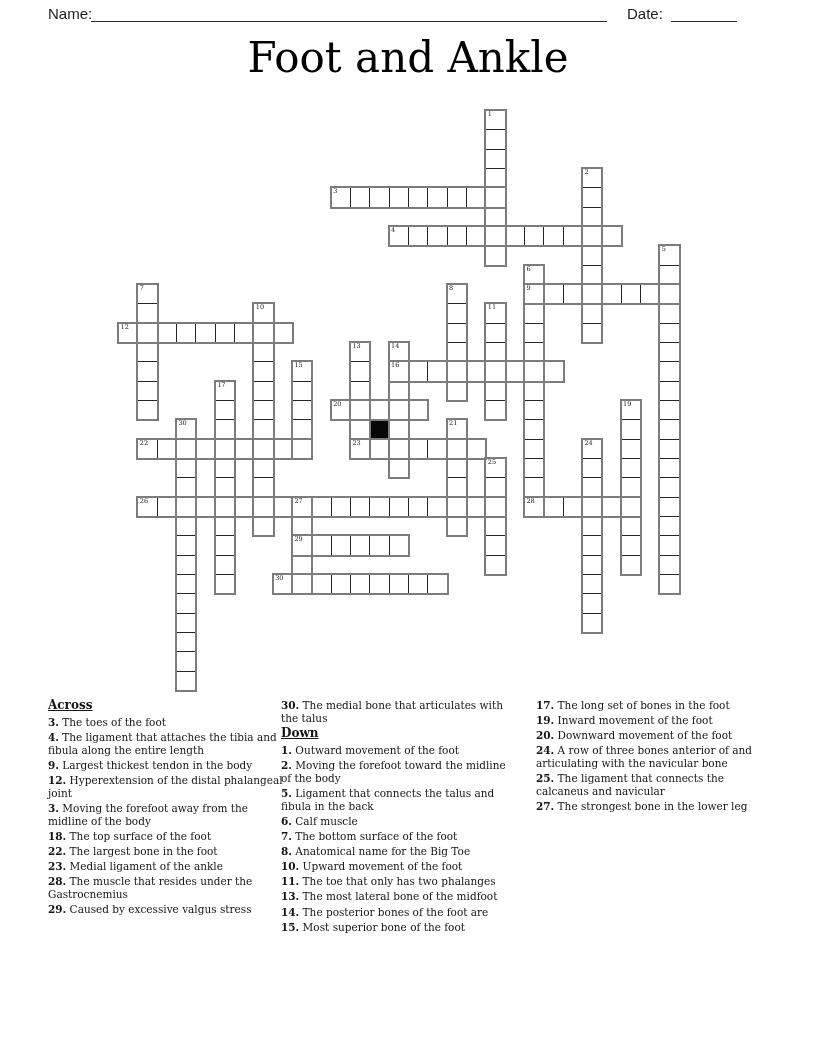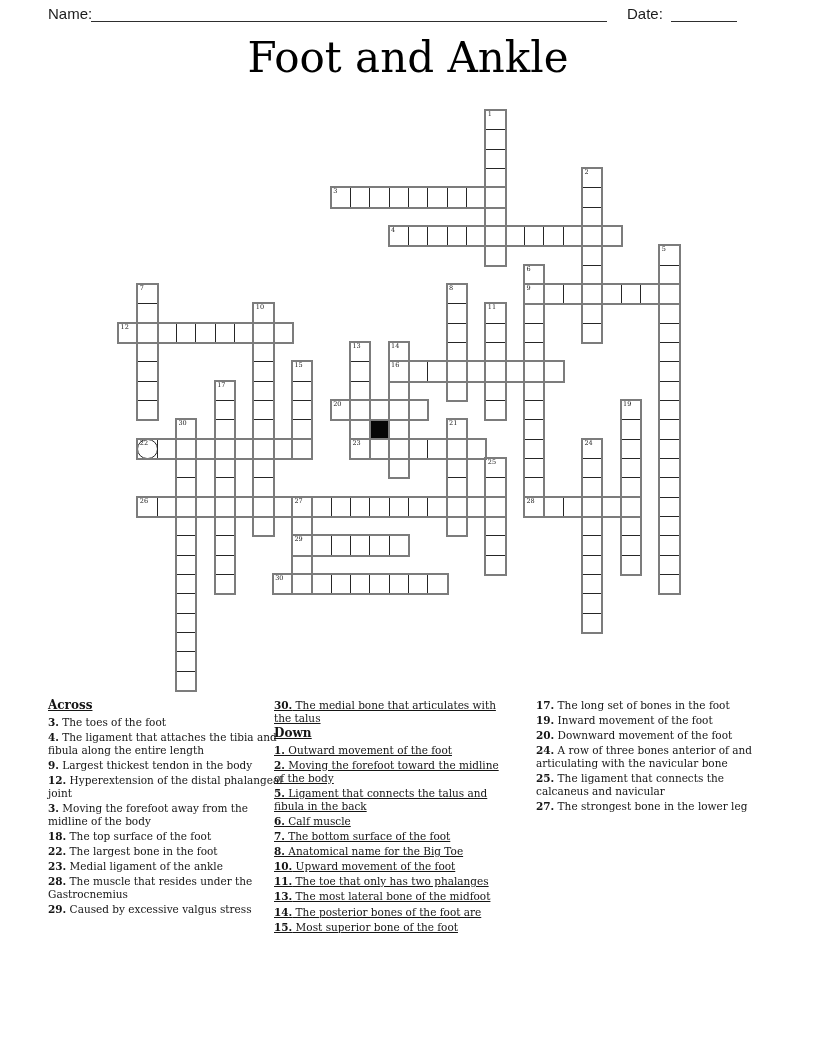--- a/index.html
+++ b/index.html
@@ -20,21 +20,21 @@
   .grid{position:absolute;left:0;top:0;width:816px;height:700px;}
   .cell{position:absolute;box-sizing:border-box;border:1px solid #262626;background:#fff;}
   .cell .num{position:absolute;top:0;left:1.5px;font-size:6.5px;line-height:7.5px;
              color:#1a1a1a;font-family:"DejaVu Serif",serif;}
   .cell.black{background:#060606;border-color:#060606;}
   .entry-outline{position:absolute;box-sizing:border-box;border:2px solid #7c7c7c;
                  pointer-events:none;background:transparent;}
   
   .clue-col{position:absolute;top:699px;font-size:10.5px;line-height:12.9px;color:#151515;}
   .col1{left:48px;width:237px;}
-  .col2{left:274px;width:230px;text-decoration:underline;}
+  .col2{left:281px;width:230px;}
   .col3{left:536px;width:243px;}
   .clue-header{font-size:12px;font-weight:bold;text-decoration:underline;margin:0 0 4px 0;}
   .clue{margin:0 0 2.2px 0;}
   .clue b{font-weight:bold;}
 </style>
 </head>
 <body>
 
 <div class="page">
 
@@ -103,21 +103,21 @@
       <div class="cell" style="left: 504.6px; top: 361.29px; width: 20.33px; height: 20.33px; border-color: rgb(38, 38, 38);"></div>
       <div class="cell" style="left: 523.93px; top: 361.29px; width: 20.33px; height: 20.33px; border-color: rgb(38, 38, 38);"></div>
       <div class="cell" style="left: 543.26px; top: 361.29px; width: 20.33px; height: 20.33px; border-color: rgb(38, 38, 38);"></div>
       <div class="cell" style="left: 330.63px; top: 399.95px; width: 20.33px; height: 20.33px; border-color: rgb(38, 38, 38);">
         <span class="num">20</span>
       </div>
       <div class="cell" style="left: 349.96px; top: 399.95px; width: 20.33px; height: 20.33px; border-color: rgb(38, 38, 38);"></div>
       <div class="cell" style="left: 369.29px; top: 399.95px; width: 20.33px; height: 20.33px; border-color: rgb(38, 38, 38);"></div>
       <div class="cell" style="left: 388.62px; top: 399.95px; width: 20.33px; height: 20.33px; border-color: rgb(38, 38, 38);"></div>
       <div class="cell" style="left: 407.95px; top: 399.95px; width: 20.33px; height: 20.33px; border-color: rgb(38, 38, 38);"></div>
-      <div class="cell" style="left: 137.33px; top: 438.61px; width: 20.33px; height: 20.33px; border-color: rgb(38, 38, 38); border-radius: 10px;">
+      <div class="cell" style="left: 137.33px; top: 438.61px; width: 20.33px; height: 20.33px; border-color: rgb(38, 38, 38);">
         <span class="num">22</span>
       </div>
       <div class="cell" style="left: 156.66px; top: 438.61px; width: 20.33px; height: 20.33px; border-color: rgb(38, 38, 38);"></div>
       <div class="cell" style="left: 175.99px; top: 438.61px; width: 20.33px; height: 20.33px; border-color: rgb(38, 38, 38);"></div>
       <div class="cell" style="left: 195.32px; top: 438.61px; width: 20.33px; height: 20.33px; border-color: rgb(38, 38, 38);"></div>
       <div class="cell" style="left: 214.65px; top: 438.61px; width: 20.33px; height: 20.33px; border-color: rgb(38, 38, 38);"></div>
       <div class="cell" style="left: 233.98px; top: 438.61px; width: 20.33px; height: 20.33px; border-color: rgb(38, 38, 38);"></div>
       <div class="cell" style="left: 253.31px; top: 438.61px; width: 20.33px; height: 20.33px; border-color: rgb(38, 38, 38);"></div>
       <div class="cell" style="left: 272.64px; top: 438.61px; width: 20.33px; height: 20.33px; border-color: rgb(38, 38, 38);"></div>
       <div class="cell" style="left: 291.97px; top: 438.61px; width: 20.33px; height: 20.33px; border-color: rgb(38, 38, 38);"></div>

